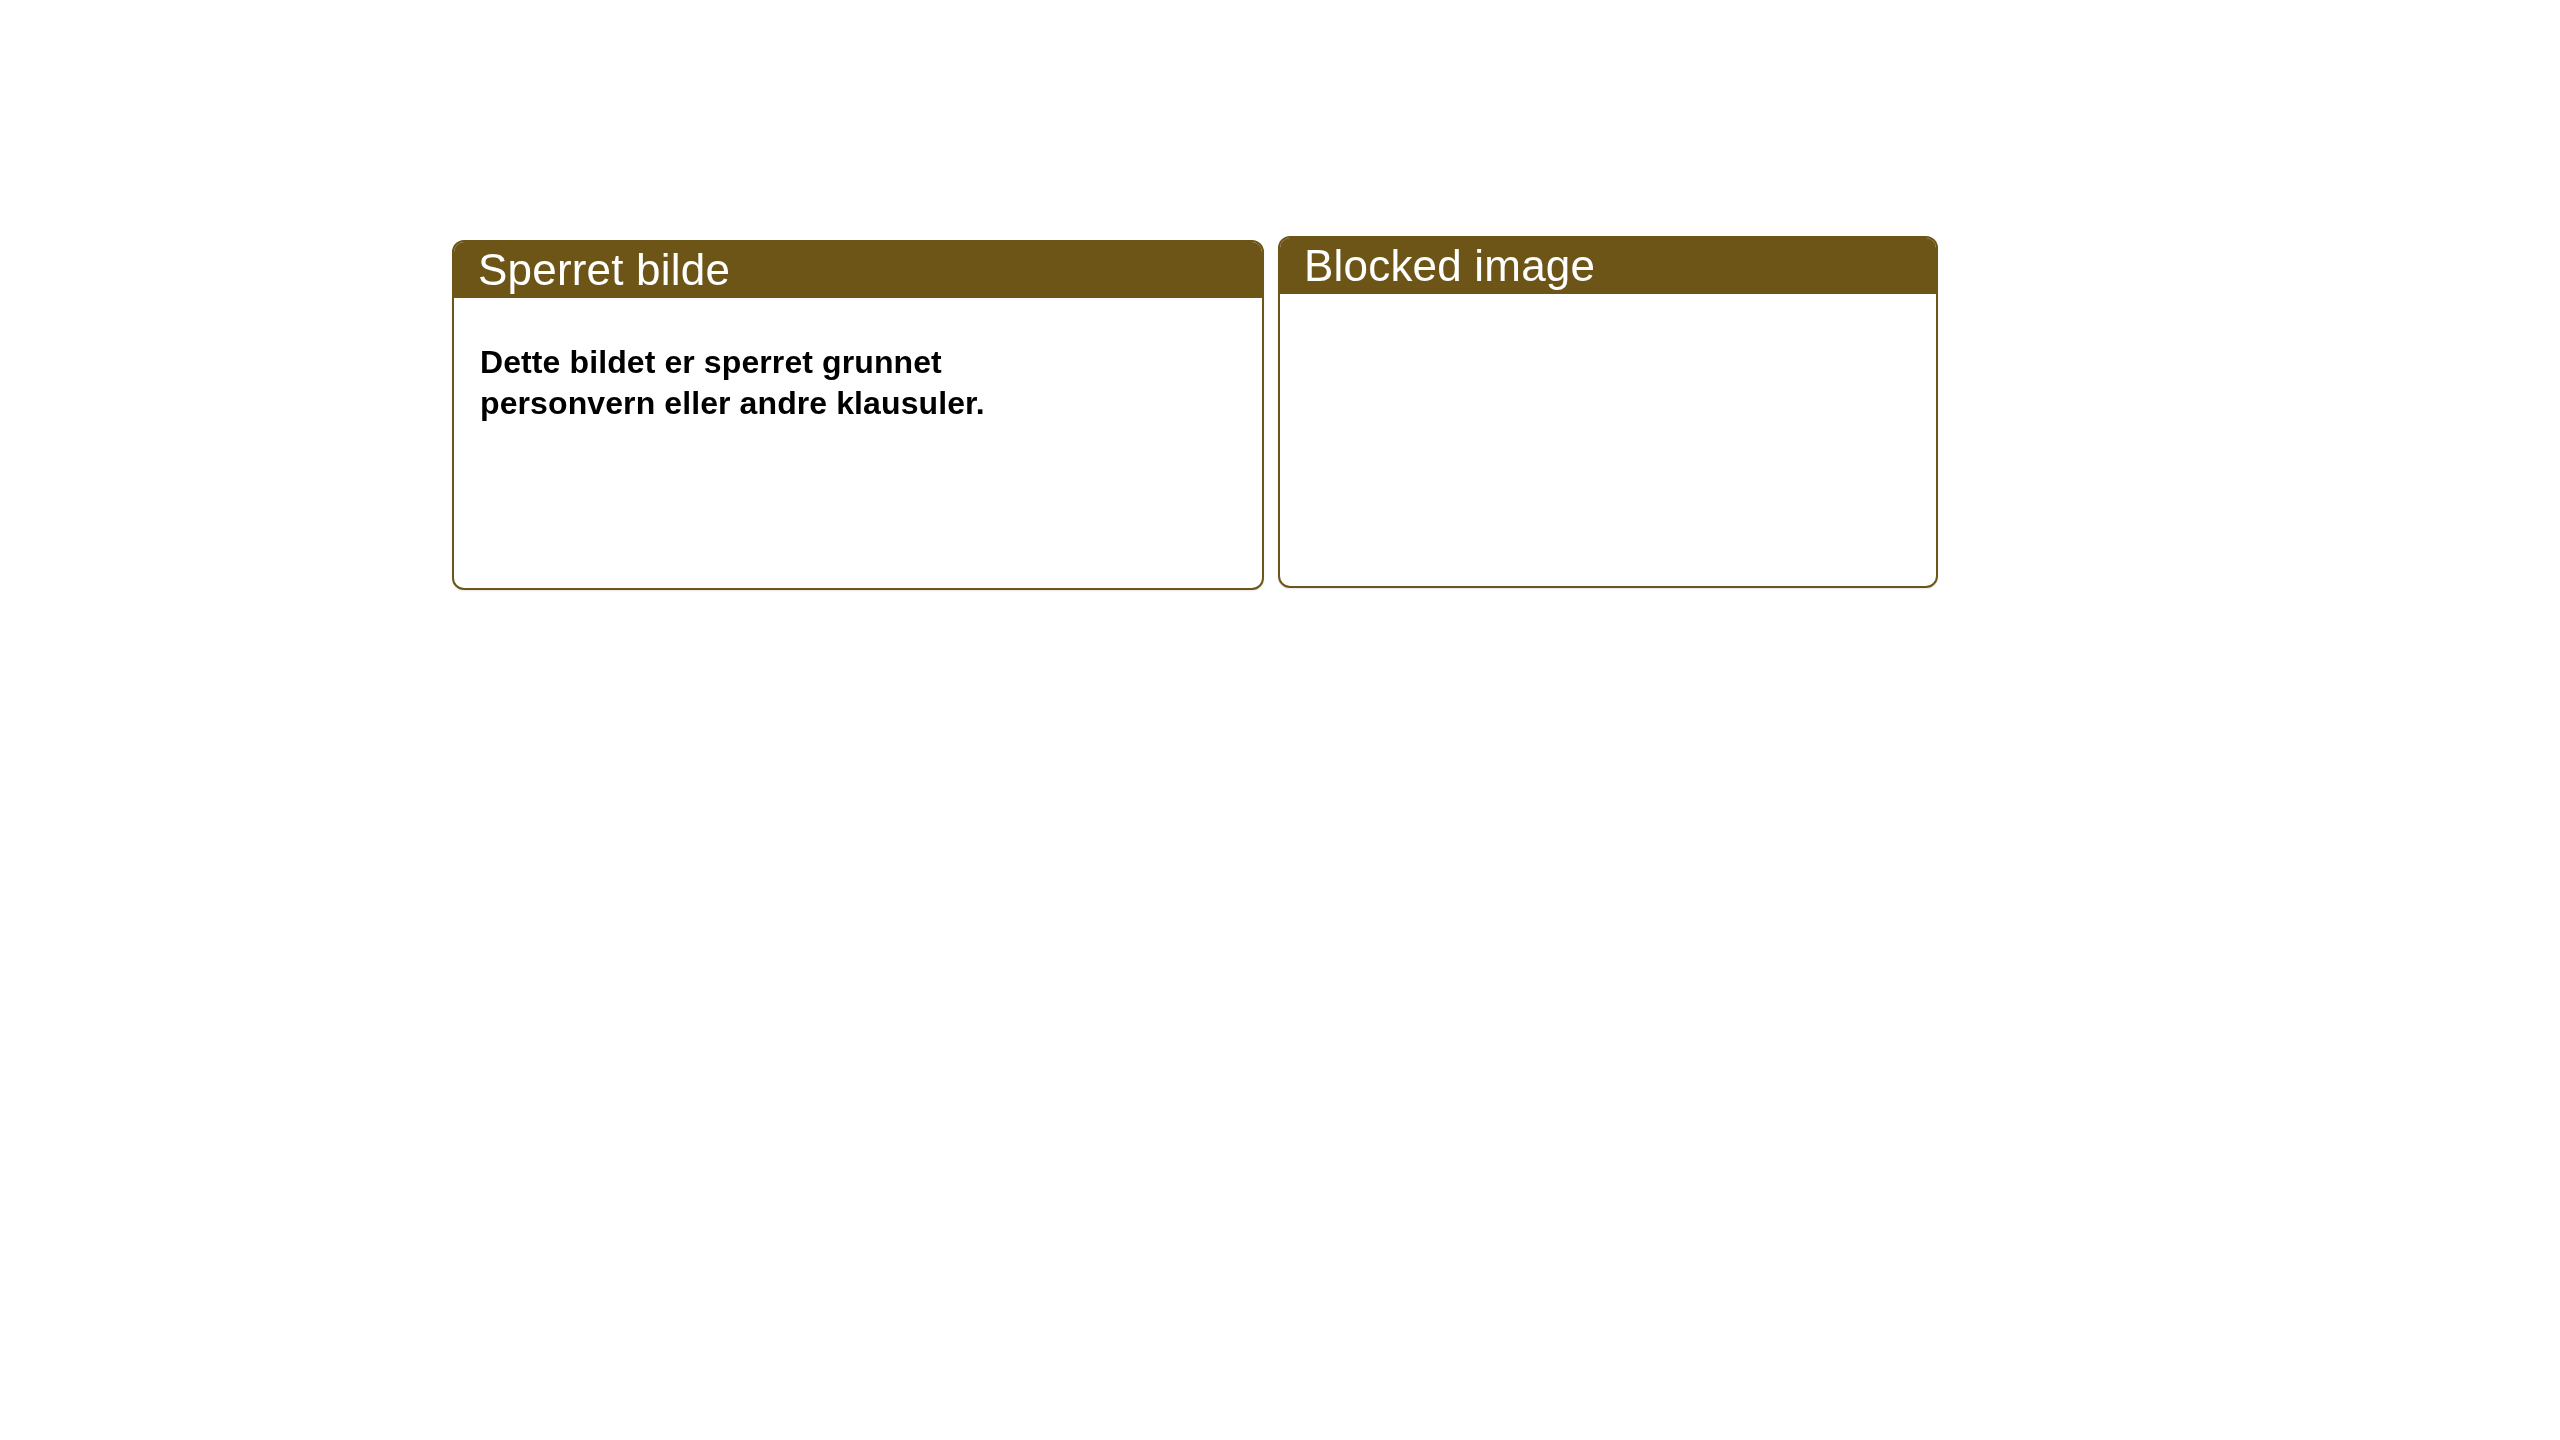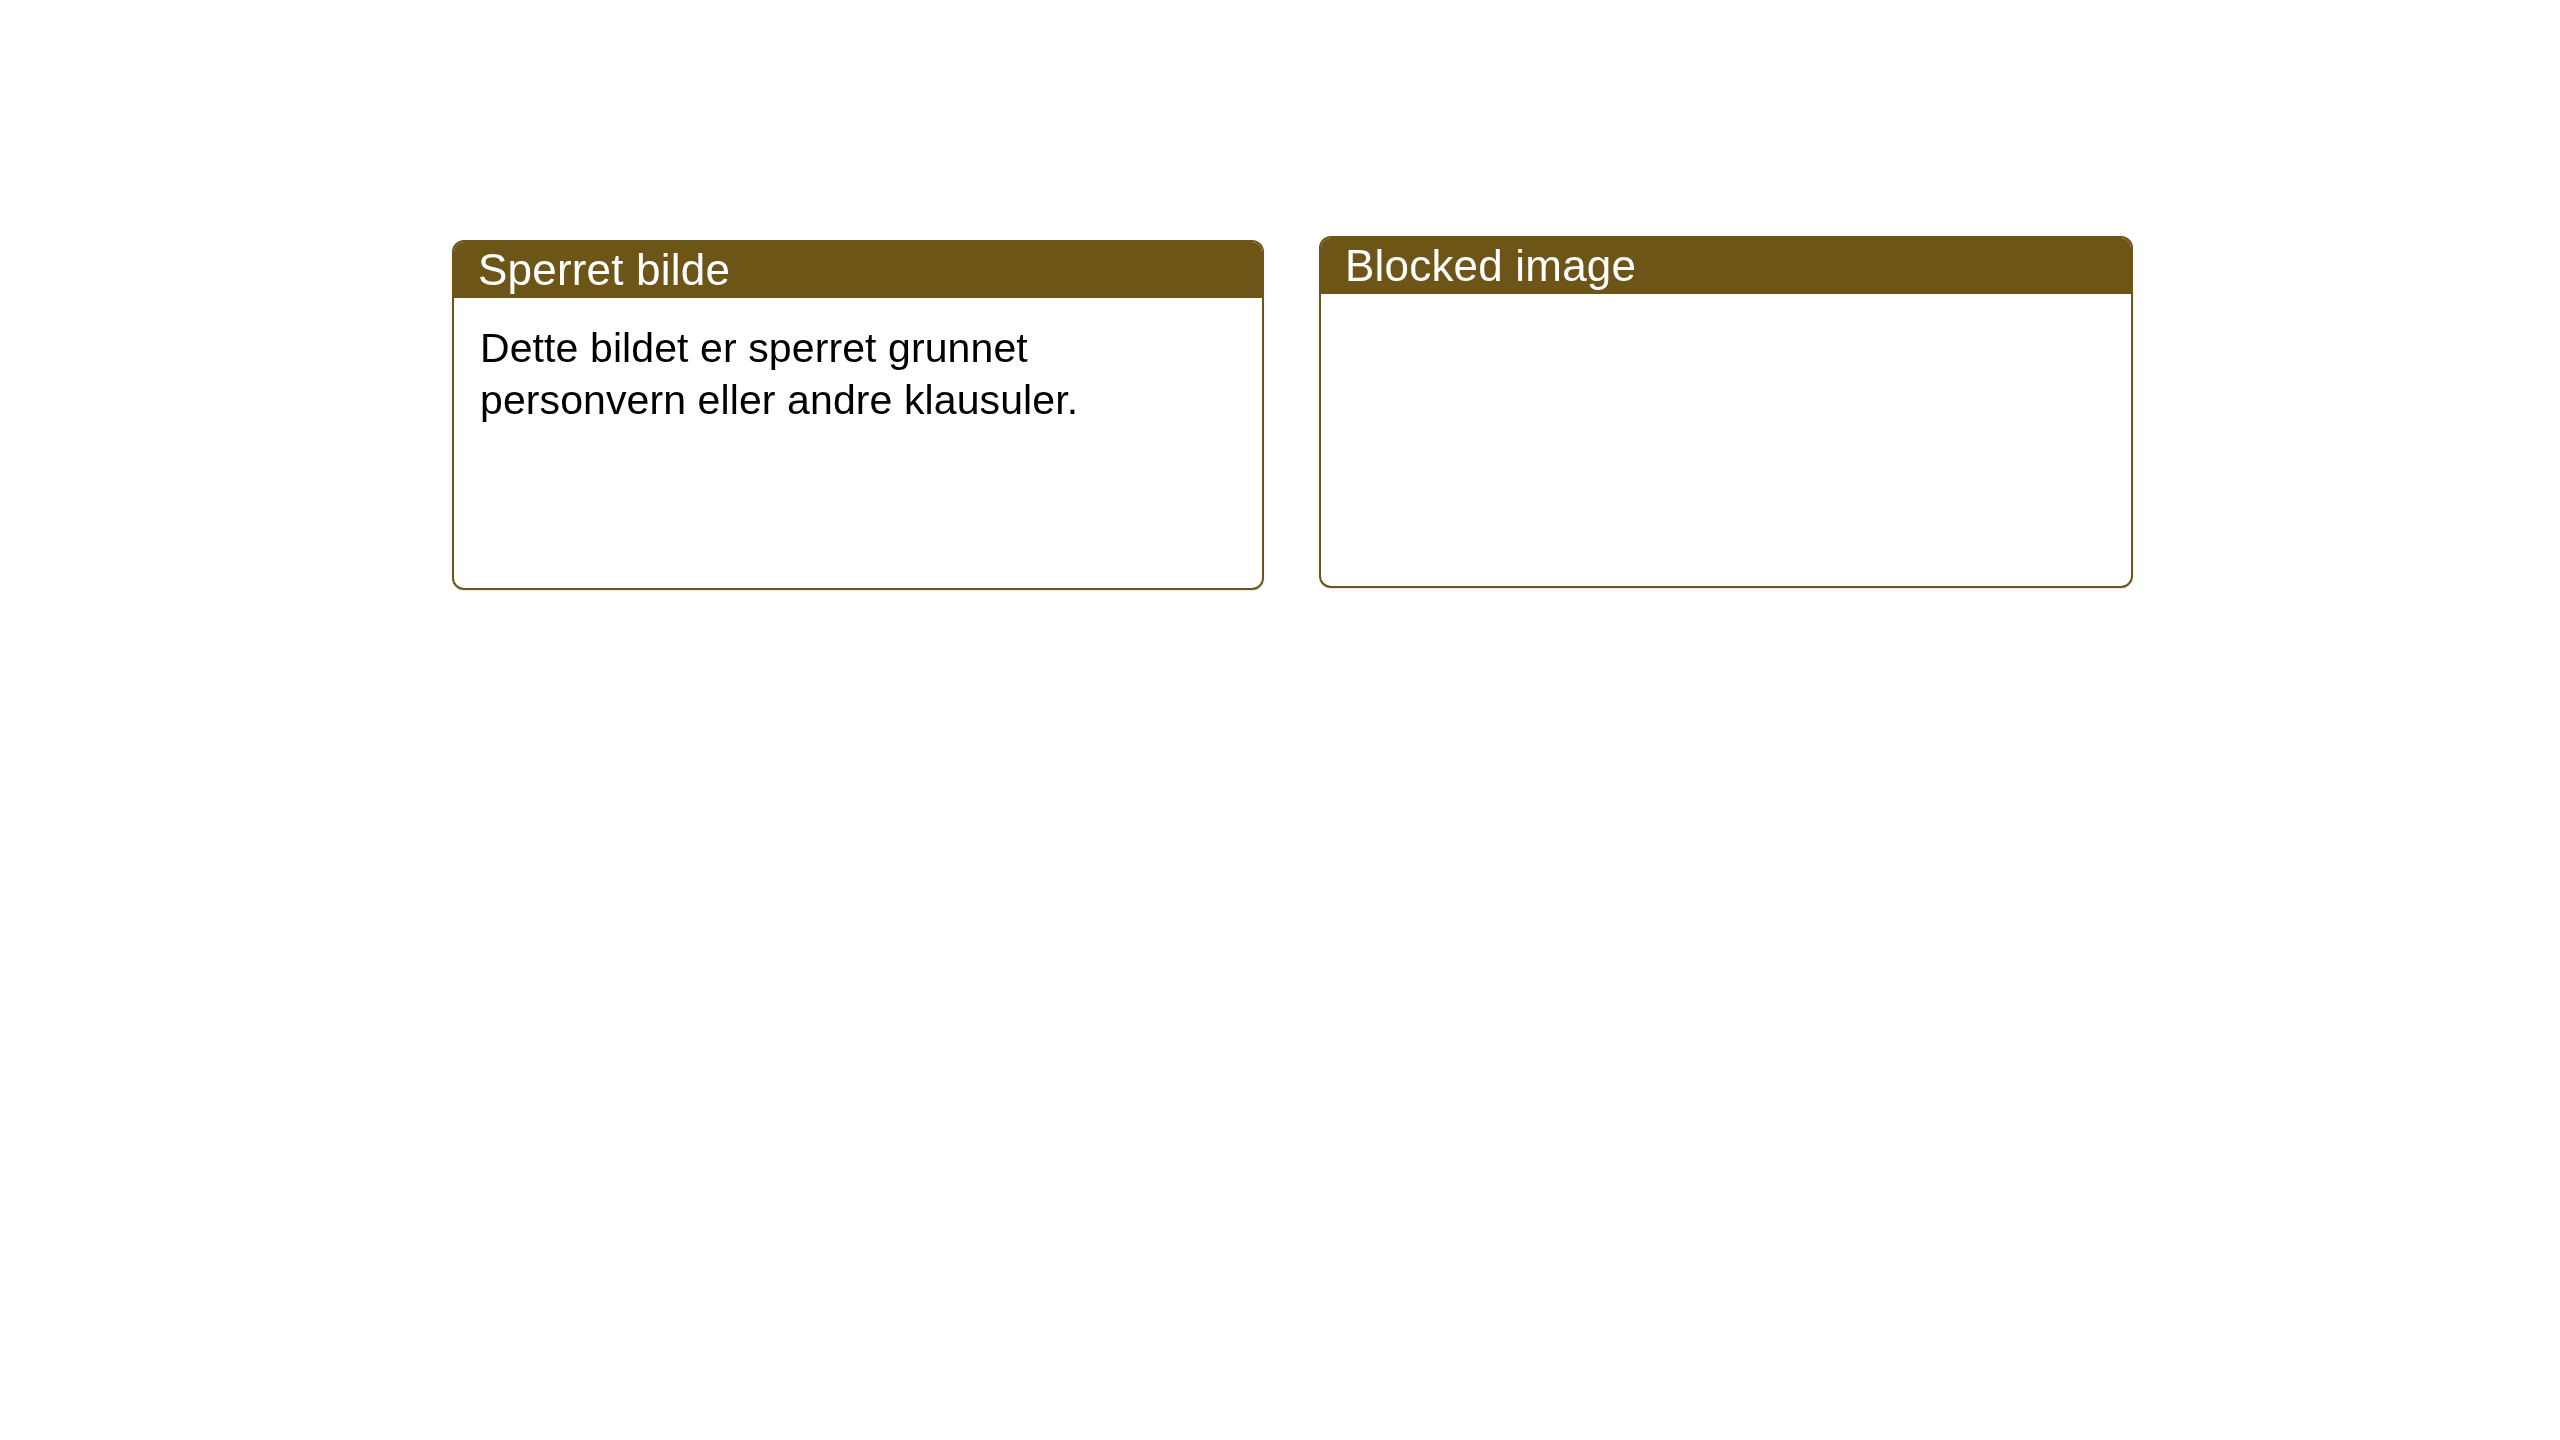--- a/index.html
+++ b/index.html
@@ -43,40 +43,41 @@
     font-size: 44px;
     line-height: 1;
     font-weight: 400;
     letter-spacing: 0.2px;
   }
 
   .notice-body {
     box-sizing: border-box;
     padding: 24px 26px 0 26px;
     color: #000000;
-    font-size: 41px;
+    font-size: 32px;
     line-height: 1.28;
-    font-weight: 400;
+    font-weight: 700;
     letter-spacing: 0.1px;
     white-space: pre-line;
+    margin-top: 20px;
   }
 
   
   #card-no {
     left: 452px;
     top: 240px;
     width: 812px;
     height: 350px;
   }
 
   
   #card-en {
-    left: 1319px;
+    left: 1278px;
     top: 236px;
-    width: 814px;
+    width: 660px;
     height: 352px;
   }
 </style>
 </head>
 <body>
 
 <div class="stage">
 
   <div class="notice-card" id="card-no">
     <div class="notice-header">

